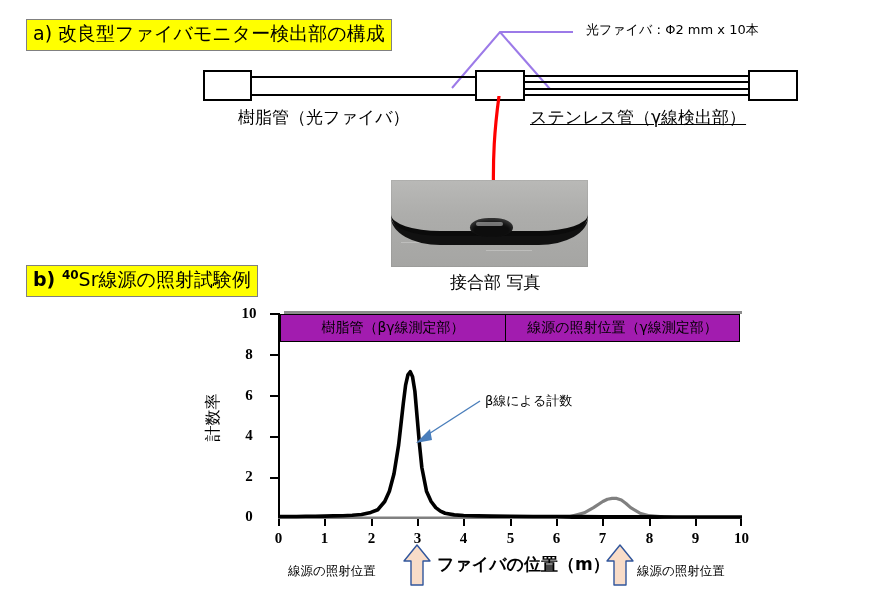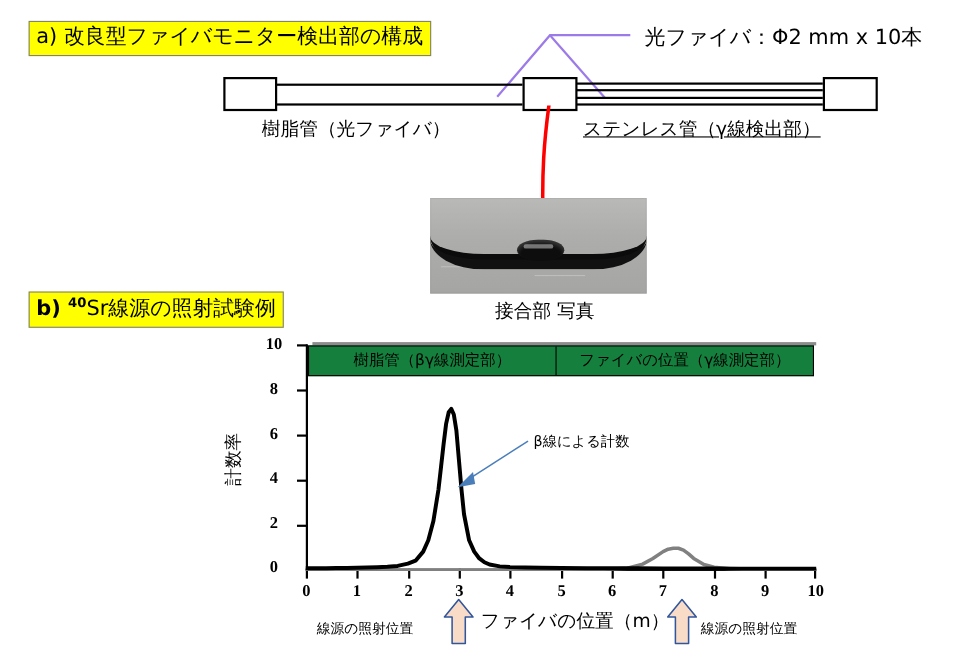--- a/index.html
+++ b/index.html
@@ -74,21 +74,21 @@
     font-weight:bold;
   }
   .ylabel{
     position:absolute;
     transform:rotate(-90deg);
     transform-origin:50% 50%;
     font-size:16px;white-space:nowrap;
     font-family:"DejaVu Sans","Liberation Sans",sans-serif;
   }
   .legend-box{
-    position:absolute;border:1.5px solid #000;background:#15803d;
+    position:absolute;border:1.5px solid #000;background:#a21caf;
     box-sizing:border-box;display:flex;
   }
   .legend-cell{
     display:flex;align-items:center;justify-content:center;
     font-size:14px;white-space:nowrap;
     font-family:"DejaVu Sans","Liberation Sans",sans-serif;
   }
   .legend-cell.first{border-right:1.5px solid #000;}
   .legend-shadow{position:absolute;background:#8c8c8c;}
 
@@ -111,21 +111,21 @@
   }
   svg{display:block;}
 </style>
 </head>
 <body>
 
 <div class="abs sec-title" style="left:26px;top:19px;">
   <span>a) 改良型ファイバモニター検出部の構成</span>
 </div>
 
-<div class="abs label-jp" style="left:586px;top:21px;font-size:19px;">
+<div class="abs label-jp" style="left:586px;top:21px;font-size:13px;">
   <span>光ファイバ：Φ2 mm x 10本</span>
 </div>
 
 <svg class="abs" style="left:440px;top:20px;" width="150" height="80" viewBox="0 0 150 80">
   <polyline points="12,68 60,12 133,12" fill="none" stroke="#9c7ae8" stroke-width="2"></polyline>
   <polyline points="60,12 110,69" fill="none" stroke="#9c7ae8" stroke-width="2"></polyline>
 </svg>
 
 <div class="abs end-box" style="left:203px;top:70px;width:49px;height:31px;"></div>
 
@@ -216,21 +216,21 @@
   <div class="tick-label" style="left:637px;top:530px;width:25px;">8</div>
   <div class="tick-label" style="left:683px;top:530px;width:25px;">9</div>
   <div class="tick-label" style="left:729px;top:530px;width:25px;">10</div>
 
   <div class="legend-shadow" style="left:284px;top:311px;width:458px;height:3px;"></div>
   <div class="legend-box" style="left:280px;top:314px;width:460px;height:28px;">
     <div class="legend-cell first" style="width:224px;">
       <span>樹脂管（βγ線測定部）</span>
     </div>
     <div class="legend-cell" style="flex:1;">
-      <span>ファイバの位置（γ線測定部）</span>
+      <span>線源の照射位置（γ線測定部）</span>
     </div>
   </div>
 
   <svg class="abs" style="left:278px;top:313px;" width="464" height="206" viewBox="0 0 464 206" preserveAspectRatio="none">
     <polyline id="series-gamma" fill="none" stroke="#808080" stroke-width="3.2" stroke-linejoin="round" stroke-linecap="round" points="0.00,205.18 23.20,205.18 46.40,205.18 69.60,205.18 92.80,205.18 116.00,205.18 139.20,205.18 162.40,205.18 185.60,204.97 208.80,204.97 232.00,204.97 255.20,204.76 278.40,204.35 292.32,203.53 306.24,199.82 315.52,194.67 324.80,188.49 329.44,186.22 334.08,185.40 338.72,185.40 343.36,187.05 348.00,190.55 352.64,194.67 361.92,200.23 371.20,202.70 385.12,203.94 399.04,204.56 417.60,204.76 440.80,204.97 464.00,204.97"></polyline>
     <polyline id="series-beta" fill="none" stroke="#000000" stroke-width="3.6" stroke-linejoin="round" stroke-linecap="round" points="0.00,203.53 9.28,203.53 18.56,203.53 27.84,203.32 37.12,203.32 46.40,203.12 55.68,202.91 64.96,202.70 74.24,202.29 83.52,201.47 92.80,199.41 99.76,196.73 106.72,188.49 111.36,178.19 116.00,160.68 120.64,131.84 122.96,111.24 125.28,90.64 127.60,72.10 129.92,61.80 132.24,58.71 134.56,63.86 136.88,78.28 139.20,105.06 141.52,131.84 143.84,154.50 148.48,178.19 153.12,188.49 157.76,194.67 162.40,198.17 167.04,200.23 176.32,201.88 185.60,202.50 199.52,202.91 213.44,203.12 232.00,203.32 255.20,203.53 278.40,203.53 301.60,203.53 324.80,203.73 348.00,203.73 371.20,203.73 394.40,203.94 417.60,203.94 440.80,203.94 464.00,203.94"></polyline>
   </svg>
 
   <svg class="abs" style="left:408px;top:396px;" width="80" height="52" viewBox="0 0 80 52">
     <line x1="72" y1="5" x2="16" y2="41" stroke="#4a7ebb" stroke-width="1.4"></line>
@@ -247,16 +247,16 @@
     <span>線源の照射位置</span>
   </div>
 
   <svg class="abs" style="left:605px;top:543px;" width="30" height="44" viewBox="0 0 30 44">
     <polygon points="15,2 28,18 21,18 21,42 9,42 9,18 2,18" fill="#f8dcc8" stroke="#31569c" stroke-width="1.4" stroke-linejoin="round"></polygon>
   </svg>
   <div class="src-label" style="left:637px;top:563px;">
     <span>線源の照射位置</span>
   </div>
 
-  <div class="xlabel" style="left:437px;top:553px;">
+  <div class="xlabel" style="left:437px;top:553px;font-weight:bold;">
     <span>ファイバの位置（m）</span>
   </div>
 </div>
 
 </body></html>

